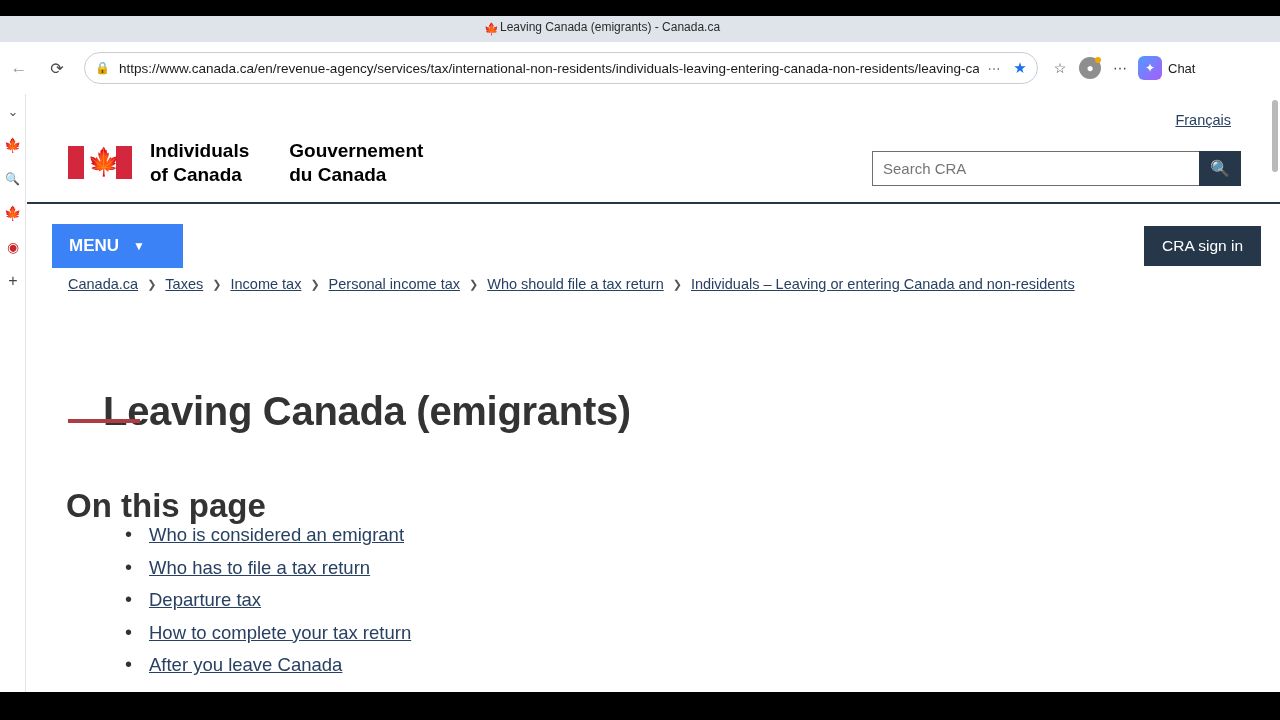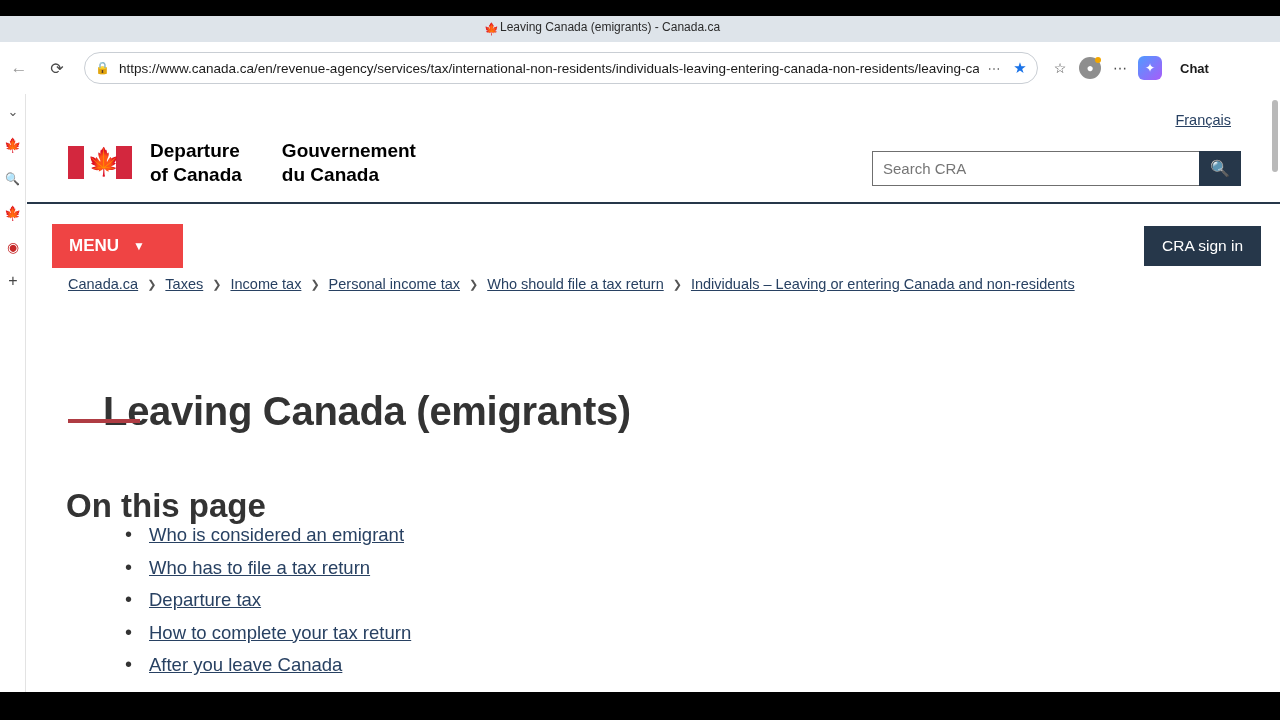--- a/index.html
+++ b/index.html
@@ -134,22 +134,21 @@
   .copilot {
     width: 24px; height: 24px;
     border-radius: 6px;
     background: linear-gradient(135deg,#4f9bff,#a85cf9);
     display: flex; align-items: center; justify-content: center;
     color: #fff; font-size: 12px;
   }
   .chat-label {
     font-size: 13px;
     color: #1b1b1b;
-    margin-left: 16px;
-    font-weight: bold;
+    margin-left: 4px;
   }
 
   
   .edge-rail {
     position: absolute;
     left: 0; top: 78px;
     width: 26px;
     height: 598px;
     background: #ffffff;
     border-right: 1px solid #e3e3e3;
@@ -252,21 +251,21 @@
   .navbar {
     position: relative;
     height: 54px;
     border-top: 2px solid #26374a;
     background: #fff;
   }
   .menu-btn {
     position: absolute;
     left: 25px; top: 20px;
     width: 131px; height: 44px;
-    background: #ef4444;
+    background: #3b82f6;
     color: #fff;
     font-size: 17px;
     font-weight: bold;
     display: flex; align-items: center;
     padding-left: 17px;
     cursor: pointer;
   }
   .menu-caret {
     margin-left: 14px;
     font-size: 12px;
@@ -431,21 +430,21 @@
       <div class="gc-header">
         <a class="lang-link">Français</a>
 
         <div class="brand">
           <div class="flag-mark">
             <span class="flag-bar l"></span>
             <span class="flag-bar r"></span>
             <span class="flag-leaf">🍁</span>
           </div>
           <div class="wordmark">
-            <div>Departure</div>
+            <div>Individuals</div>
             <div>of Canada</div>
           </div>
           <div class="wordmark second">
             <div>Gouvernement</div>
             <div>du Canada</div>
           </div>
         </div>
 
         <div class="searchbox">
           <input class="search-input" type="text" placeholder="Search CRA" style="">

